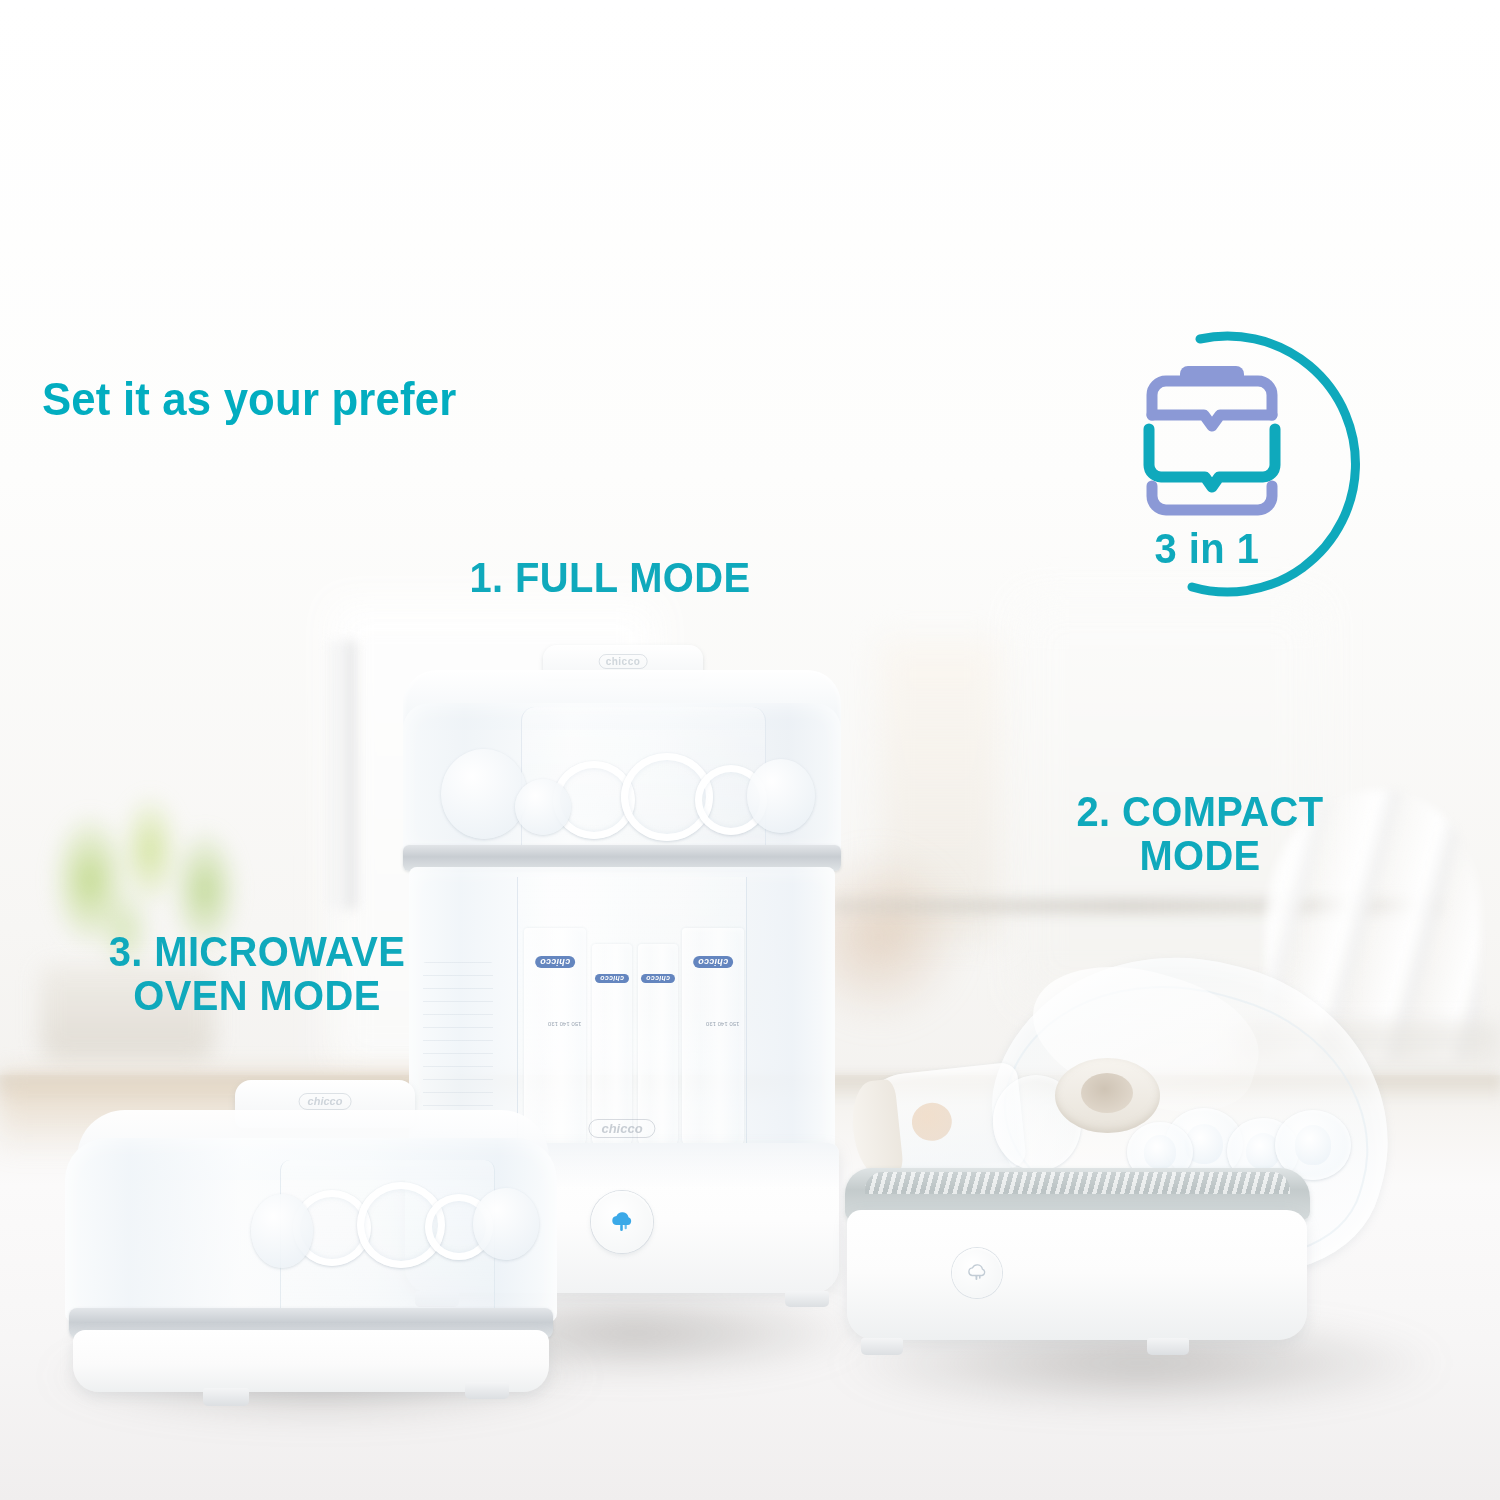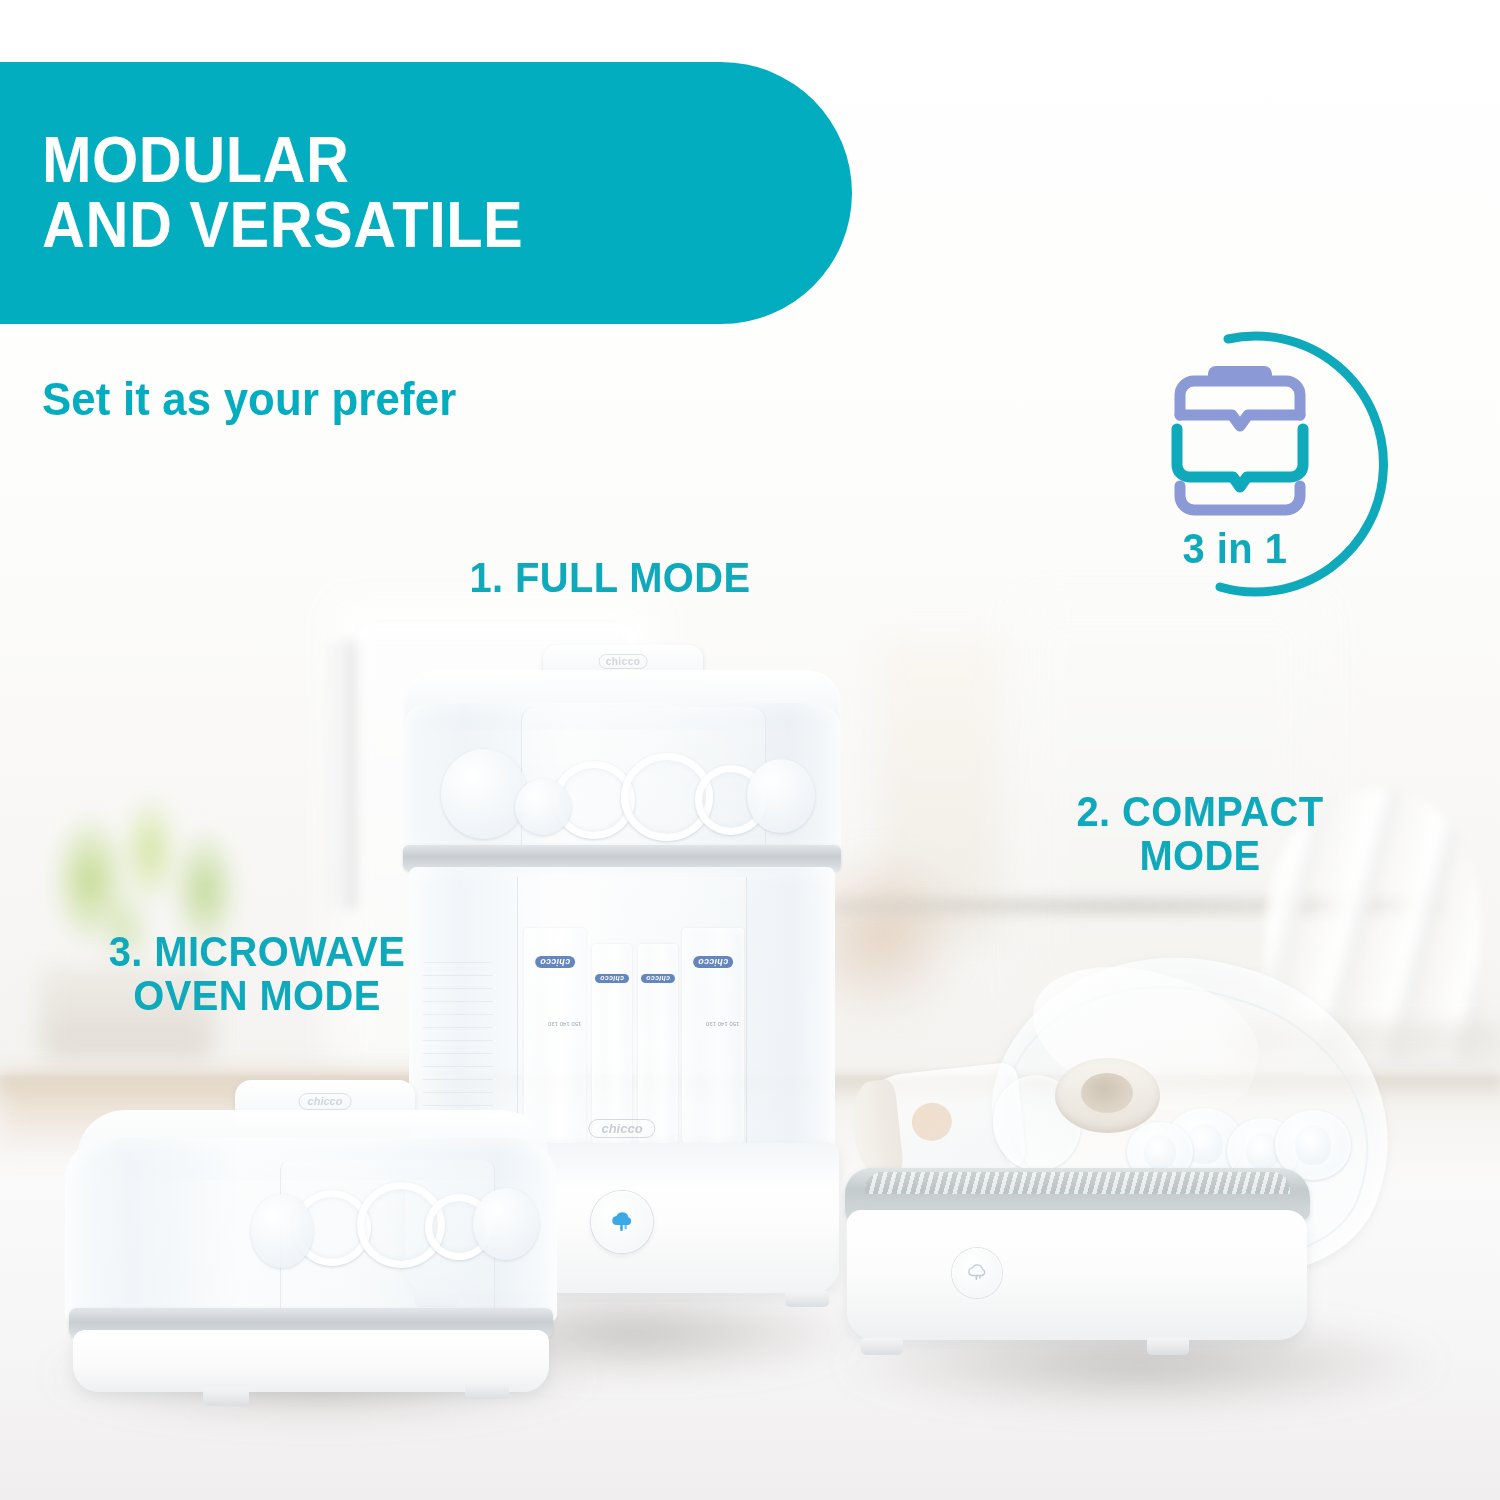--- a/index.html
+++ b/index.html
@@ -425,21 +425,21 @@
     letter-spacing:.4px;
     white-space:pre-line;
     text-align:center;
     transform:scaleX(.95);
   }
   #label-full    { left:400px; top:556px; width:420px; }
   #label-compact { left:1005px; top:790px; width:390px; }
   #label-micro   { left:22px;  top:930px; width:470px; }
 
   
-  #badge { position:absolute; left:1128px; top:325px; width:285px; height:285px; }
+  #badge { position:absolute; left:1100px; top:325px; width:285px; height:285px; }
   #badge-arc { position:absolute; left:0; top:0; }
   #badge-icon { position:absolute; left:32px; top:28px; }
   #badge-text {
     position:absolute; left:22px; top:200px; width:170px;
     text-align:center;
     color:#0fa9bc; font-size:42px; font-weight:bold;
     letter-spacing:.5px;
     transform:scaleX(.95);
   }
 </style>
@@ -588,24 +588,20 @@
   </div>
   <div class="mw-band"></div>
   <div class="mw-base">
     <div class="foot" style="left:130px; top:58px; width:46px; height:18px;"></div>
     <div class="foot" style="left:392px; top:52px; width:44px; height:17px;"></div>
   </div>
 </div>
 
 <div id="ui">
 
-  <div id="banner">
-    <div id="banner-text">MODULAR
-AND VERSATILE</div>
-  </div>
 
   <div id="subtitle">Set it as your prefer</div>
 
   <div id="badge">
     <svg id="badge-arc" width="285" height="285" viewBox="0 0 285 285">
       <path d="M100 14 A128 128 0 1 1 92 262" fill="none" stroke="#0fa9bc" stroke-width="9" stroke-linecap="round"></path>
     </svg>
 
     <svg id="badge-icon" width="160" height="165" viewBox="0 0 160 165">
 

